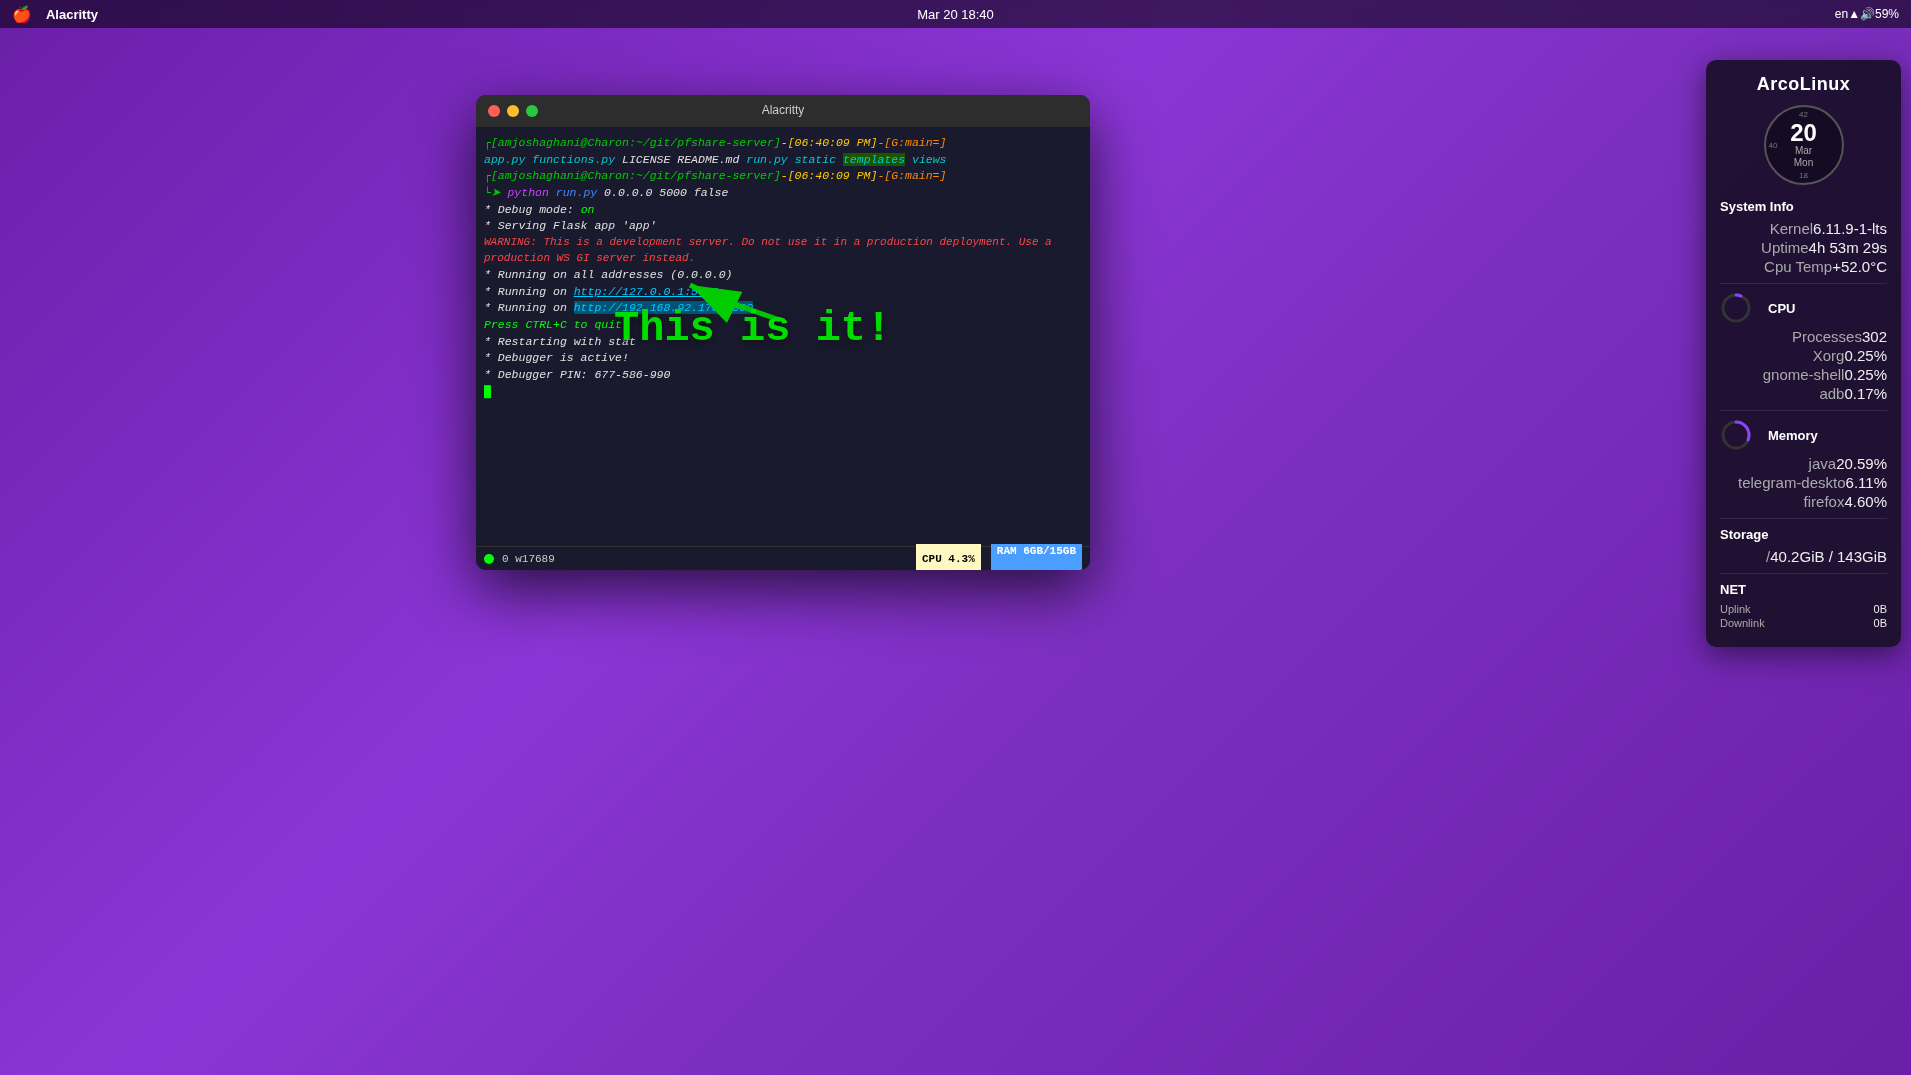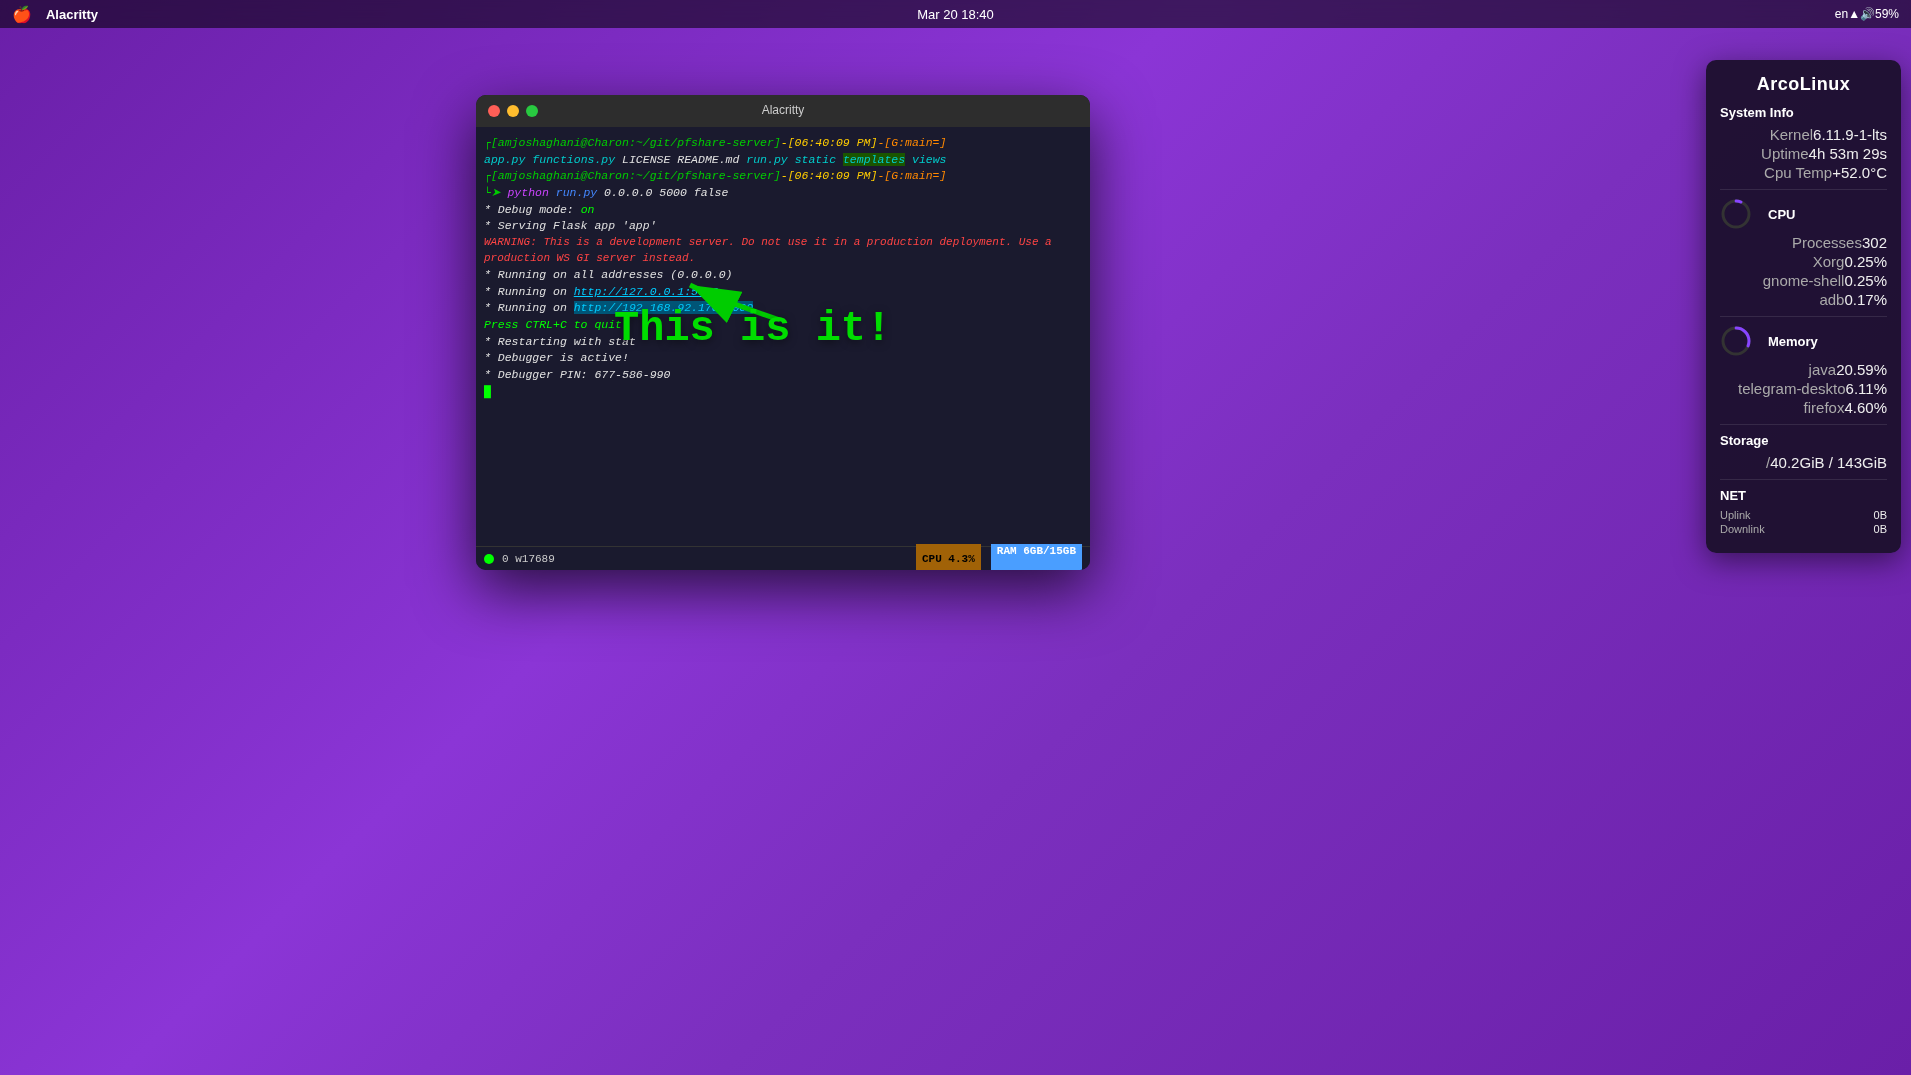--- a/index.html
+++ b/index.html
@@ -143,21 +143,21 @@
       color: #ccc;
       font-size: 11px;
       font-family: 'Courier New', Courier, monospace;
     }
     .status-right {
       margin-left: auto;
       display: flex;
       gap: 10px;
     }
     .status-cpu {
-      background: #a16207;
+      background: #fef9c3;
       color: #000;
       padding: 9px 6px;
       font-size: 11px;
       font-weight: bold;
       font-family: 'Courier New', monospace;
     }
     .status-ram {
       background: #4a9eff;
       color: #fff;
       padding: 1px 6px;
@@ -414,20 +414,30 @@
       </defs>
       <path d="M 100 70 Q 40 50 10 35" stroke="#00cc00" stroke-width="5" fill="none" marker-end="url(#arrowhead)"></path>
     </svg>
   </div>
 
   <div class="this-is-it">This is it!</div>
 
   <div class="system-widget">
     <div class="widget-title">ArcoLinux</div>
 
+    <div class="clock-container">
+      <div class="clock-ring">
+        <span class="clock-tick-top">42</span>
+        <span class="clock-tick-left">40</span>
+        <span class="clock-day-num">20</span>
+        <span class="clock-month">Mar</span>
+        <span class="clock-weekday">Mon</span>
+        <span class="clock-tick-bottom">18</span>
+      </div>
+    </div>
 
     <div class="widget-section-title">System Info</div>
     <div class="widget-row">
       <span class="widget-label">Kernel</span>
       <span class="widget-value">6.11.9-1-lts</span>
     </div>
     <div class="widget-row">
       <span class="widget-label">Uptime</span>
       <span class="widget-value">4h 53m 29s</span>
     </div>

